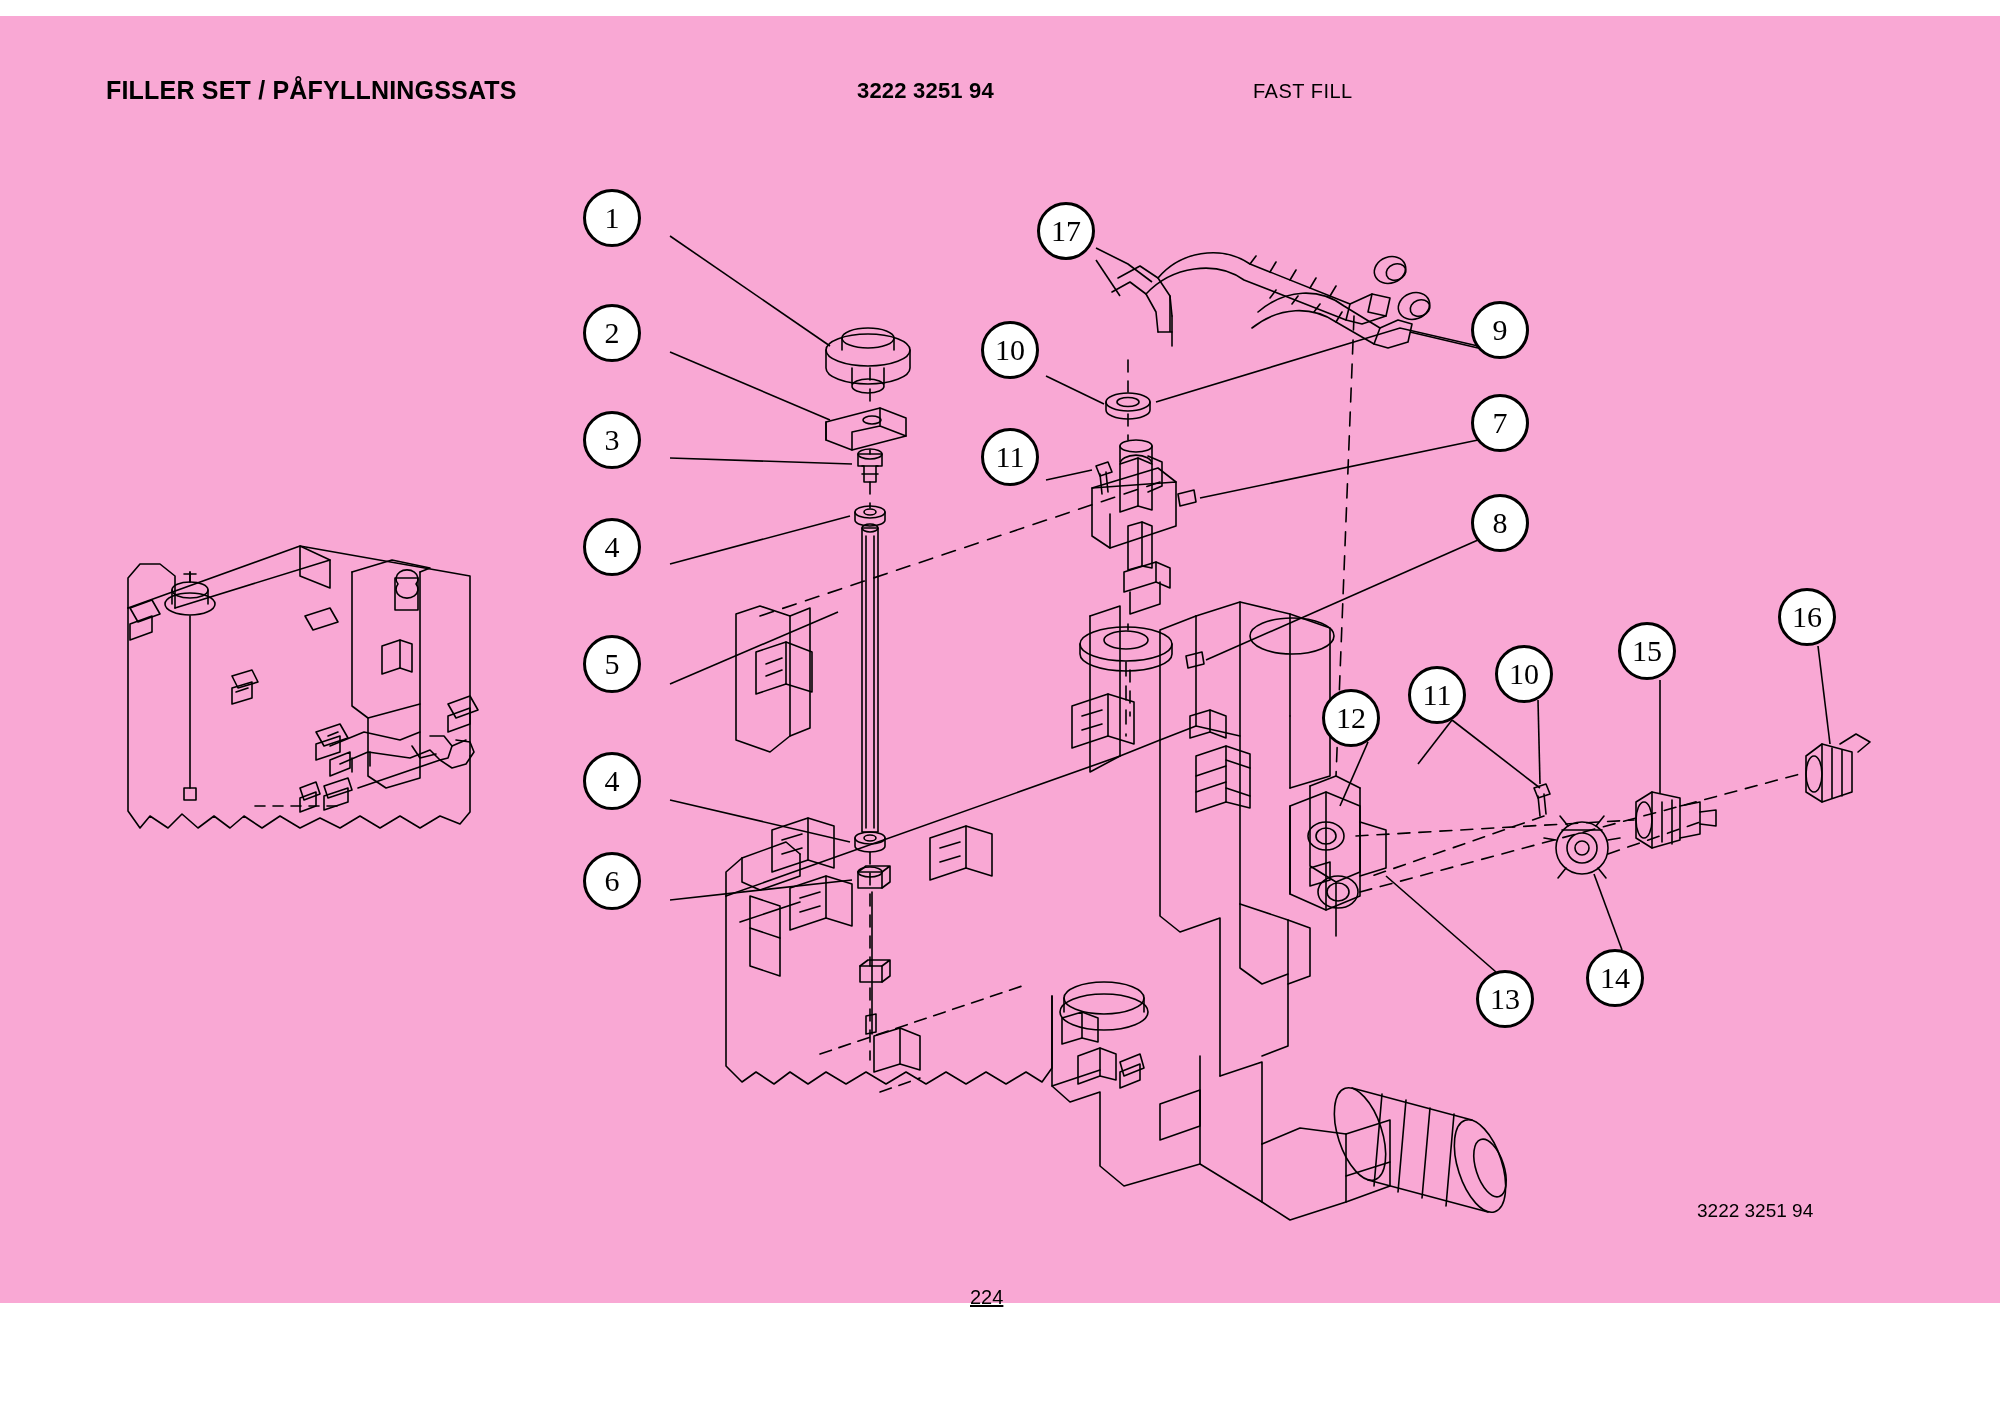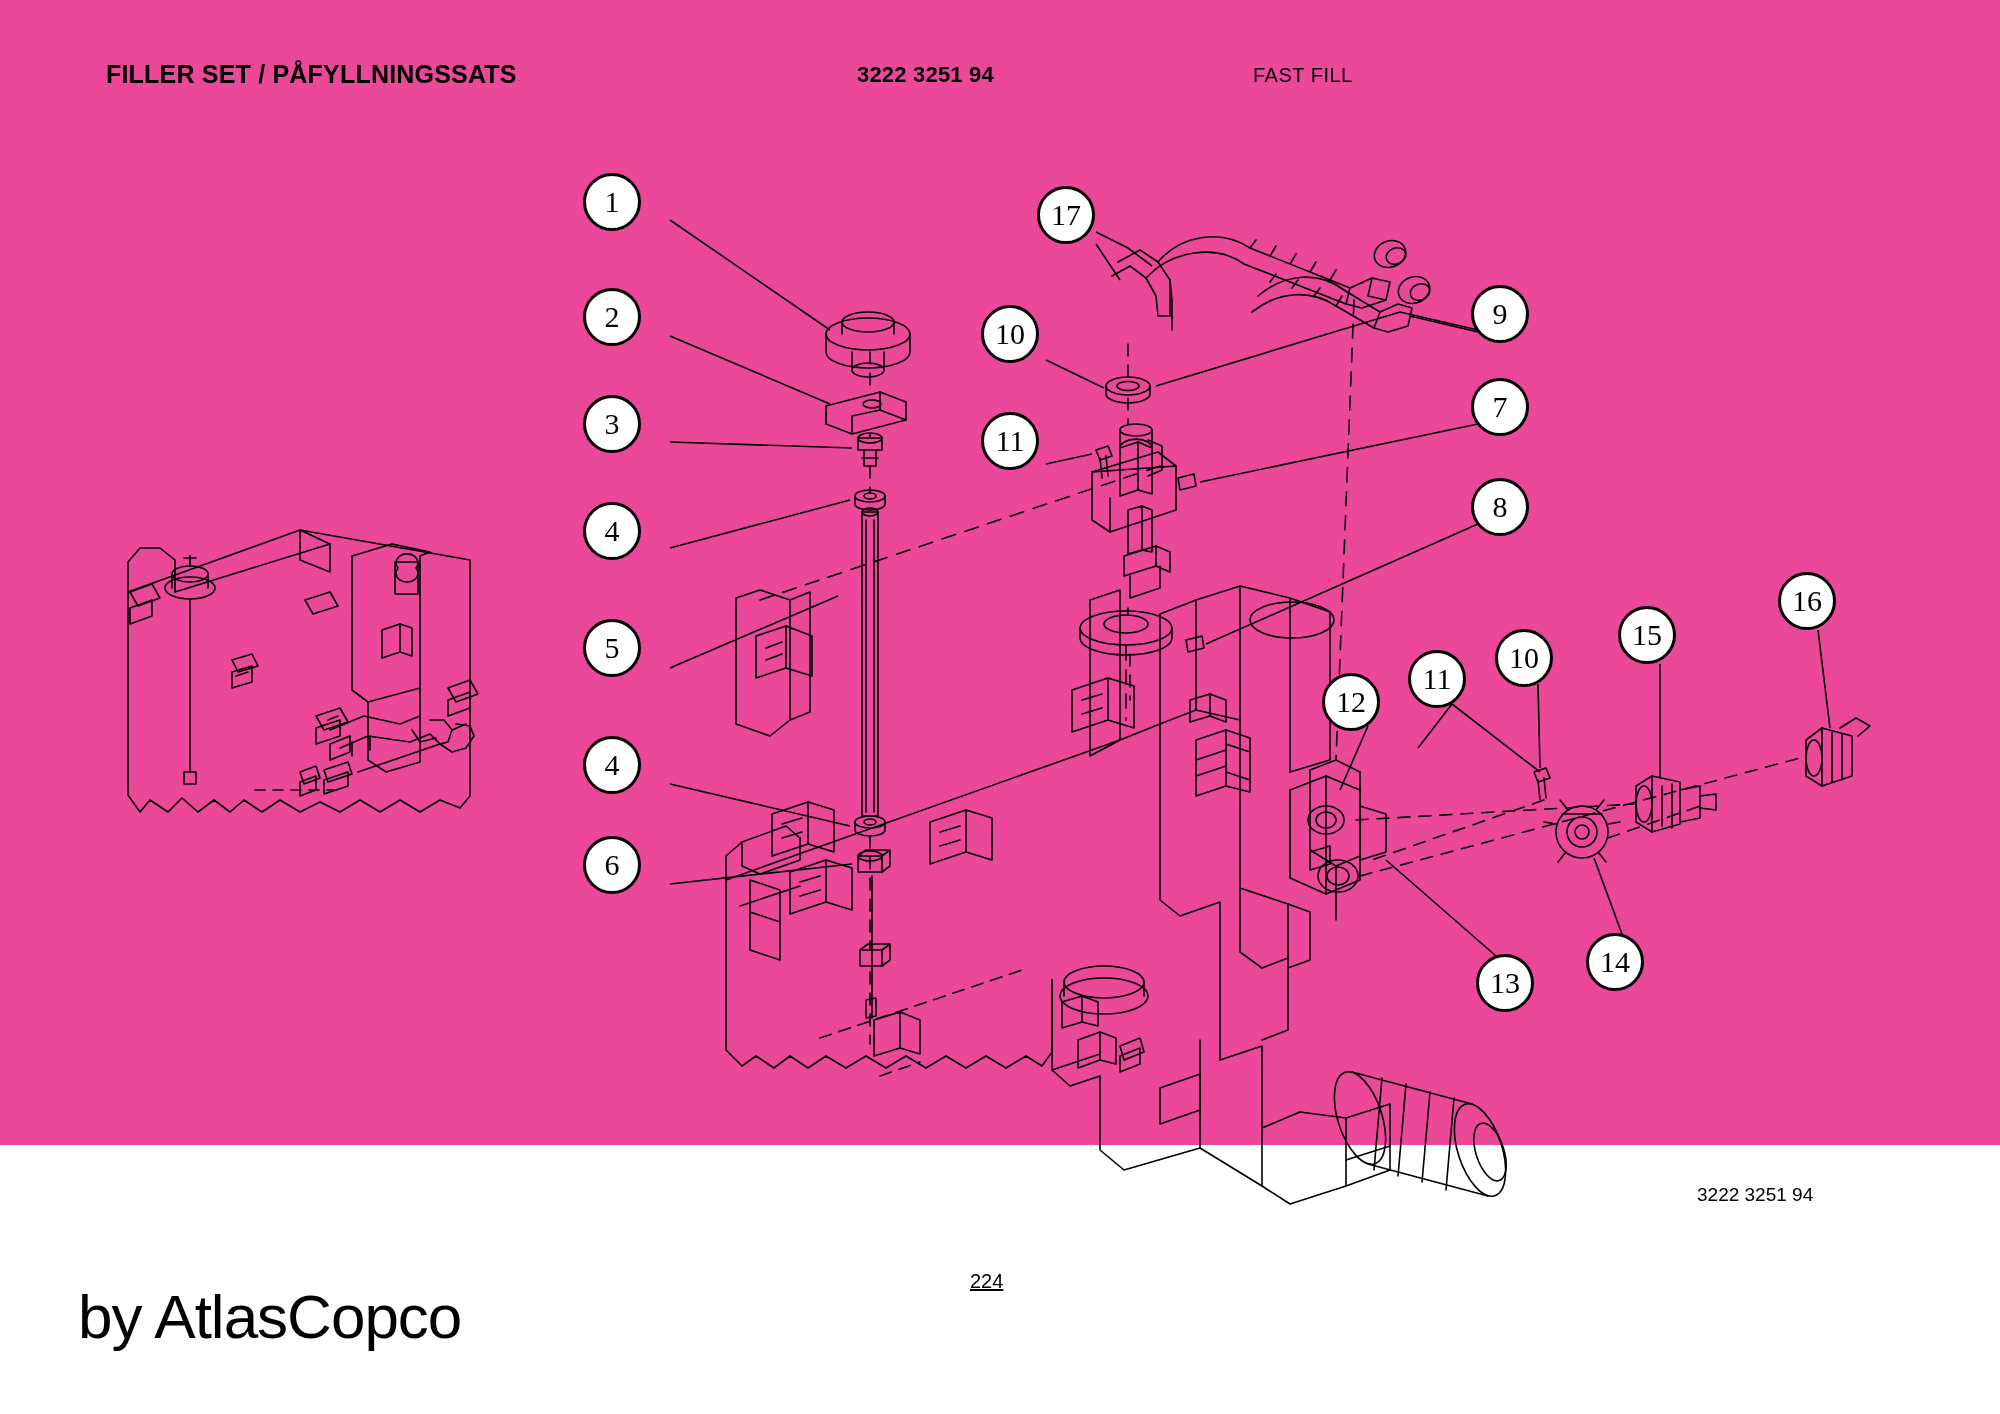--- a/index.html
+++ b/index.html
@@ -10,24 +10,24 @@
   body {
     width: 2000px;
     height: 1414px;
     position: relative;
     font-family: "Liberation Sans", sans-serif;
     color: #000000;
     overflow: hidden;
   }
   #page {
     position: absolute;
-    left: 0; top: 0;
+    left: 0; top: 16px;
     width: 2000px;
-    height: 1145px;
-    background: #ec4899;
+    height: 1287px;
+    background: #f9a8d4;
   }
   .hdr {
     position: absolute;
     font-weight: bold;
     letter-spacing: 0.2px;
   }
   #hdr-title {
     left: 106px;
     top: 60px;
     font-size: 25px;
@@ -467,15 +467,14 @@
     </div>
   <div class="callout" style="left:1476px; top:954px;">
       <span>13</span>
     </div>
   <div class="callout" style="left:1586px; top:933px;">
       <span>14</span>
     </div>
 
   <div id="footer-part">3222 3251 94</div>
   <div id="page-number">224</div>
-  <div id="brand">by AtlasCopco</div>
 
 </div>
 
 </body></html>

